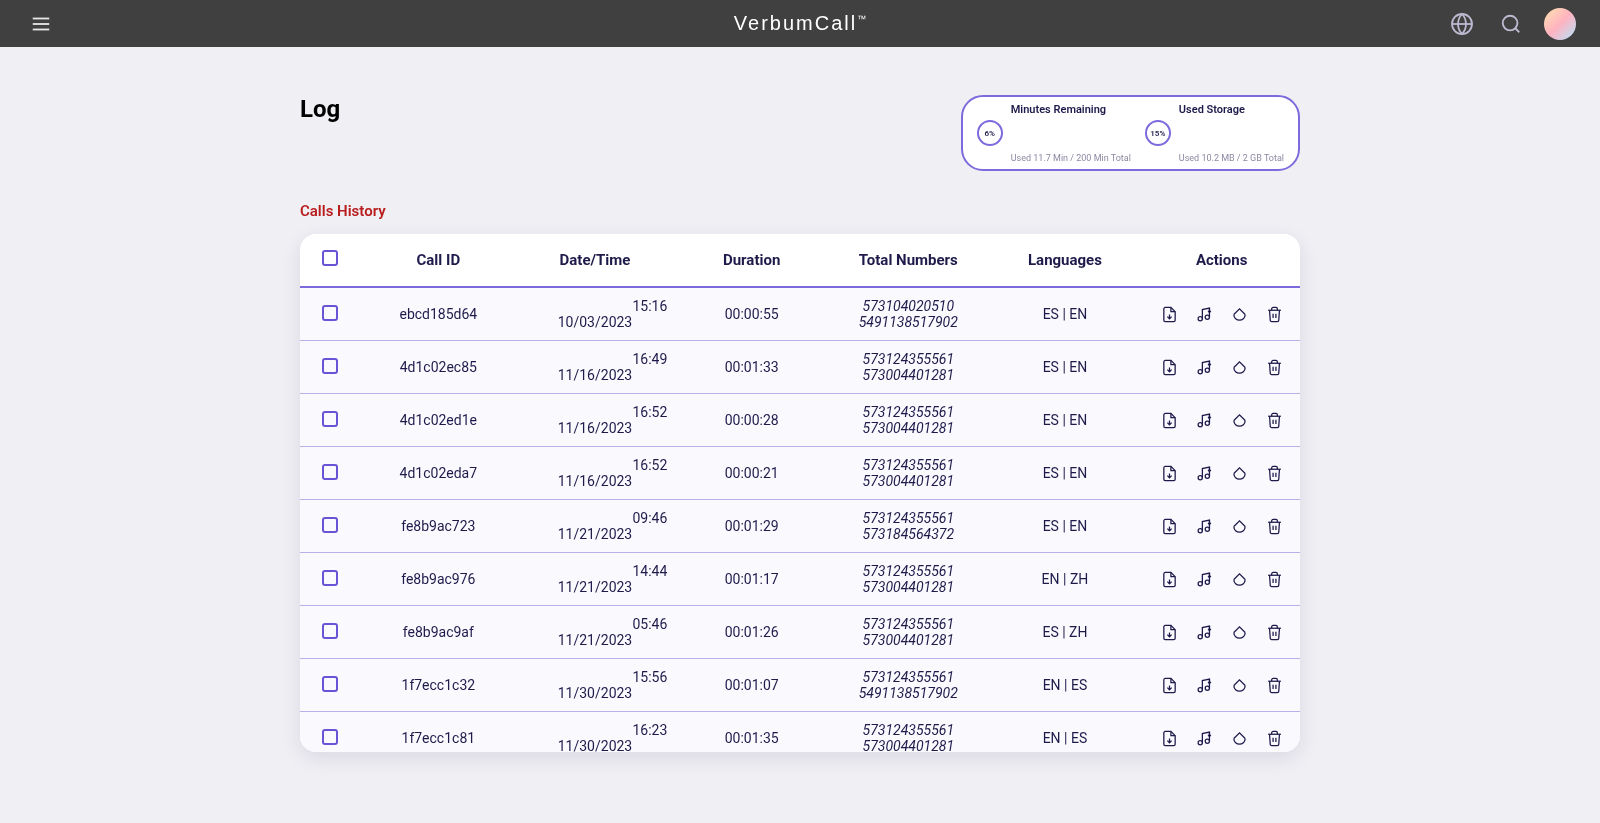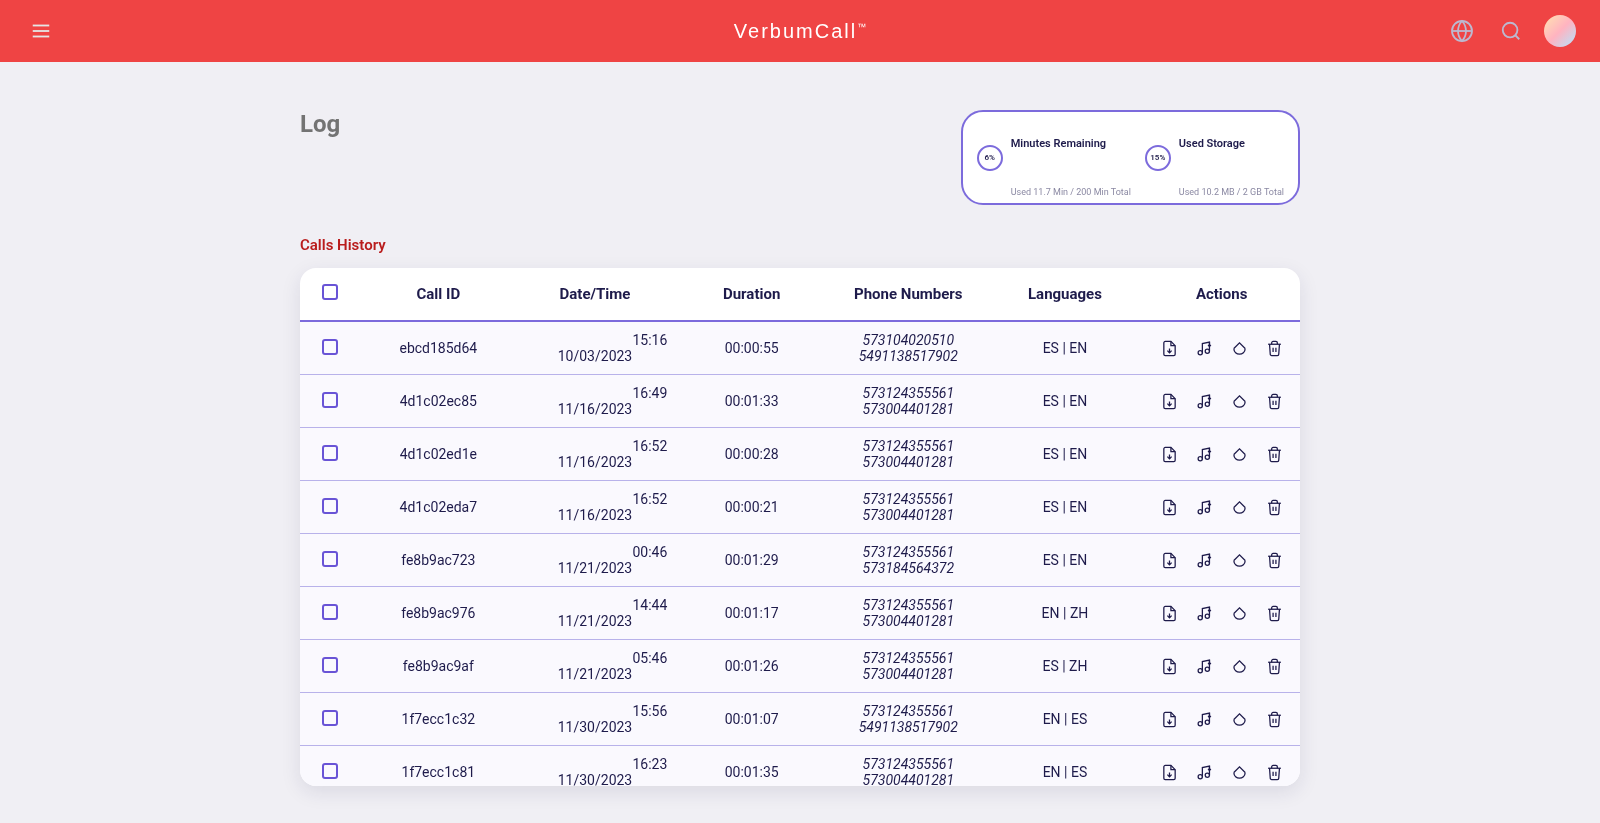--- a/index.html
+++ b/index.html
@@ -1,30 +1,30 @@
 <!DOCTYPE html>
 <html><head>
 <meta charset="utf-8">
 <style>
 * { box-sizing: border-box; margin: 0; padding: 0; }
 body { font-family: -apple-system, BlinkMacSystemFont, "Segoe UI", Roboto, Arial, sans-serif; background: #f0eff4; width: 1600px; height: 823px; overflow: hidden; color: #1e1b4b; }
-.header { background: #ef4444; height: 62px; display: flex; align-items: center; padding: 0 24px; position: relative; }
+.header { background: #404040; height: 47px; display: flex; align-items: center; padding: 0 24px; position: relative; }
 .menu-btn { background: none; border: none; color: #e5e5e5; cursor: pointer; padding: 6px; }
 .logo { position: absolute; left: 50%; transform: translateX(-50%); color: #fff; font-size: 20px; font-weight: 300; letter-spacing: 2px; font-family: "Segoe UI", sans-serif; }
 .logo sup { font-size: 9px; vertical-align: super; letter-spacing: 0; }
 .header-right { margin-left: auto; display: flex; align-items: center; gap: 18px; }
 .header-icon { background: none; border: none; color: #bcb9d0; cursor: pointer; padding: 4px; }
 .avatar { width: 32px; height: 32px; border-radius: 50%; background: linear-gradient(135deg,#ffe3b0,#ffb3c0,#b3e5ff); cursor: pointer; }
 .container { max-width: 1000px; margin: 0 auto; padding: 48px 0 0 0; }
 .top-row { display: flex; justify-content: space-between; align-items: flex-start; margin-bottom: 30px; }
-.page-title { font-size: 24px; font-weight: 700; color: #737373; }
+.page-title { font-size: 24px; font-weight: 700; color: #000000; }
 .usage-box { border: 2px solid #7c6bdc; border-radius: 22px; padding: 6px 14px; display: flex; align-items: center; gap: 14px; background: #fff; }
 .usage-item { display: flex; align-items: center; gap: 8px; }
 .pct-circle { width: 26px; height: 26px; border: 2px solid #7c6bdc; border-radius: 50%; font-size: 8px; display: flex; align-items: center; justify-content: center; color: #1e1b4b; font-weight: 600; }
-.usage-text .ut-title { font-size: 11px; font-weight: 600; color: #1e1b4b; margin-top: 19px; }
+.usage-text .ut-title { font-size: 11px; font-weight: 600; color: #1e1b4b; }
 .usage-text .ut-sub { font-size: 9px; color: #8b89a3; margin-top: 37px; }
 .tab-label { color: #b91c1c; font-size: 15px; font-weight: 600; margin-bottom: 14px; display:inline-block; }
 .card { background: #fff; border-radius: 16px; box-shadow: 0 6px 20px rgba(30,27,75,0.1); overflow: hidden; position: relative; }
 .table-scroll { max-height: 518px; overflow-y: auto; }
 .table-scroll::-webkit-scrollbar { width: 6px; }
 .table-scroll::-webkit-scrollbar-thumb { background: #a1a1d8; border-radius: 3px; }
 table { width: 100%; border-collapse: collapse; table-layout: fixed; }
 th { text-align: center; font-size: 15px; font-weight: 700; color: #1e1b4b; padding: 16px 6px; border-bottom: 2px solid #7c6bdc; }
 th.col-chk, td.col-chk { width: 60px; }
 td { text-align: center; font-size: 14px; color: #1e1b4b; padding: 10px 6px; border-bottom: 1px solid #b8b2ea; background: #faf9fe; }
@@ -93,21 +93,21 @@
 
   <div class="card">
     <div class="table-scroll">
       <table>
         <thead>
           <tr>
             <th class="col-chk"><span class="chk"></span></th>
             <th>Call ID</th>
             <th>Date/Time</th>
             <th>Duration</th>
-            <th>Phone Numbers</th>
+            <th>Total Numbers</th>
             <th>Languages</th>
             <th>Actions</th>
           </tr>
         </thead>
         <tbody id="rows-body">
   <tr>
     <td class="col-chk"><span class="chk"></span></td>
     <td>ebcd185d64</td>
     <td>
       <span class="dt-time">15:16</span>
@@ -307,21 +307,21 @@
                     </svg>
                   </button>
       </div>
     </td>
   </tr>
 
   <tr>
     <td class="col-chk"><span class="chk"></span></td>
     <td>fe8b9ac723</td>
     <td>
-      <span class="dt-time">00:46</span>
+      <span class="dt-time">09:46</span>
       <span class="dt-date">11/21/2023</span>
     </td>
     <td>00:01:29</td>
     <td class="phones">
       <span>573124355561</span>
       <span>573184564372</span>
     </td>
     <td>ES | EN</td>
     <td>
       <div class="actions">

